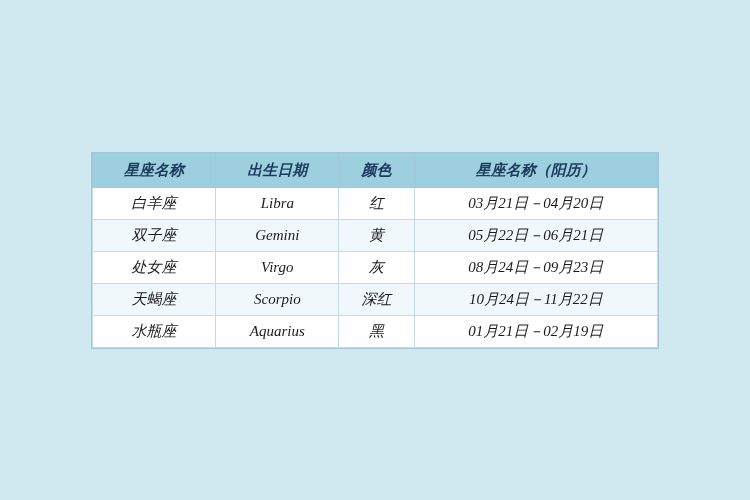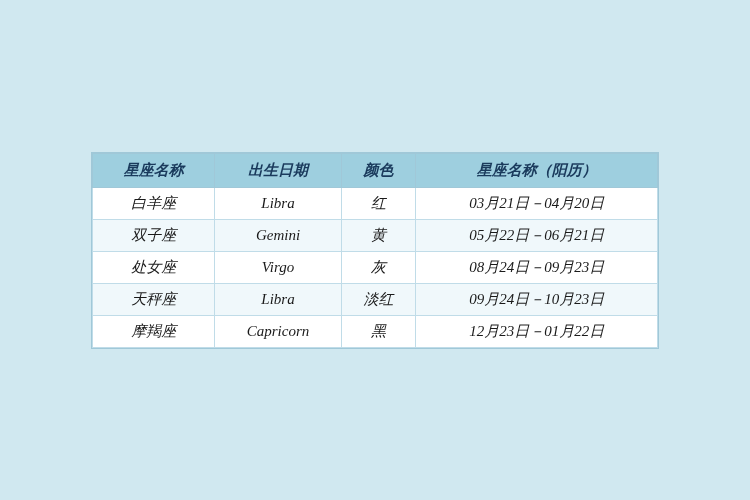--- a/index.html
+++ b/index.html
@@ -78,26 +78,26 @@
           <td>黄</td>
           <td>05月22日－06月21日</td>
         </tr>
         <tr>
           <td>处女座</td>
           <td>Virgo</td>
           <td>灰</td>
           <td>08月24日－09月23日</td>
         </tr>
         <tr>
-          <td>天秤座</td>
-          <td>Libra</td>
-          <td>淡红</td>
-          <td>09月24日－10月23日</td>
+          <td>天蝎座</td>
+          <td>Scorpio</td>
+          <td>深红</td>
+          <td>10月24日－11月22日</td>
         </tr>
         <tr>
-          <td>摩羯座</td>
-          <td>Capricorn</td>
+          <td>水瓶座</td>
+          <td>Aquarius</td>
           <td>黑</td>
-          <td>12月23日－01月22日</td>
+          <td>01月21日－02月19日</td>
         </tr>
       </tbody>
   </table>
 </div>
 
 </body></html>

